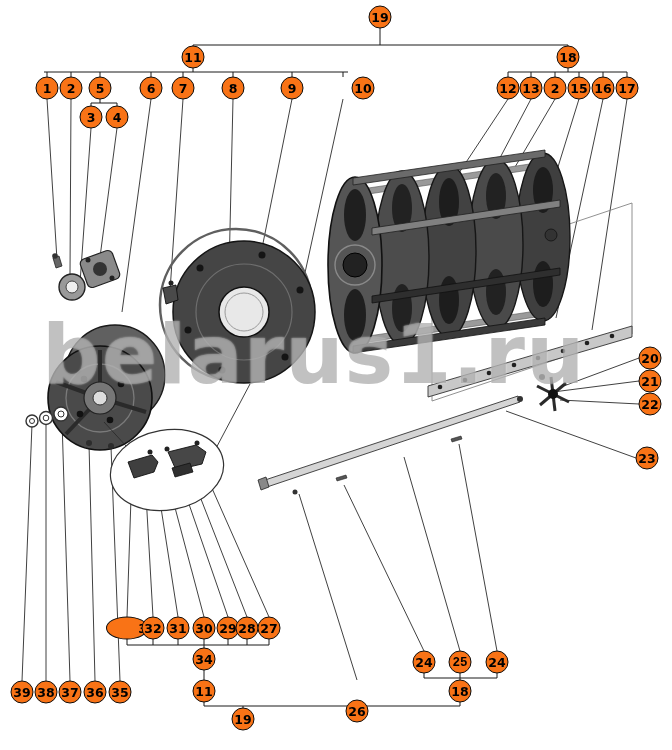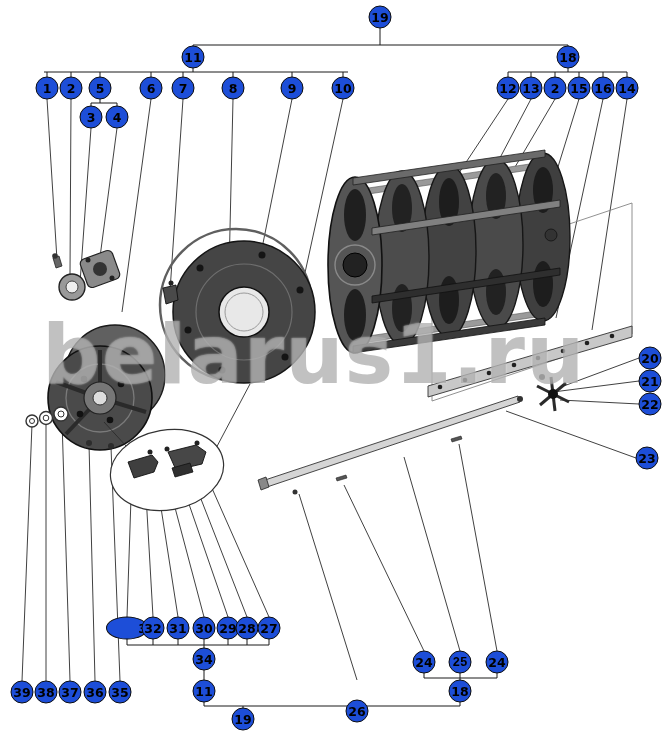--- a/index.html
+++ b/index.html
@@ -16,21 +16,21 @@
     font-size:82px; font-weight:bold; line-height:1;
     letter-spacing:1px; white-space:nowrap;
     color:rgba(148,148,148,0.58);
     text-shadow:0 0 2px rgba(255,255,255,0.55);
     pointer-events:none; user-select:none;
   }
   #callout-layer { position:absolute; left:0; top:0; width:100%; height:100%; z-index:3; }
   .callout {
     position:absolute; width:23px; height:23px;
     border:1.7px solid #0d0d0d; border-radius:50%;
-    background:#1d4ed8; color:#000;
+    background:#f97316; color:#000;
     display:flex; align-items:center; justify-content:center;
     font-size:12.5px; font-weight:bold;
     transform:translate(-50%,-50%);
   }
 </style>
 </head>
 <body>
 
 <div id="stage">
 
@@ -238,27 +238,27 @@
       <div class="callout" style="left: 568px; top: 57px;">18</div>
       <div class="callout" style="left: 47px; top: 88px;">1</div>
       <div class="callout" style="left: 71px; top: 88px;">2</div>
       <div class="callout" style="left: 100px; top: 88px;">5</div>
       <div class="callout" style="left: 91px; top: 117px;">3</div>
       <div class="callout" style="left: 117px; top: 117px;">4</div>
       <div class="callout" style="left: 151px; top: 88px;">6</div>
       <div class="callout" style="left: 183px; top: 88px;">7</div>
       <div class="callout" style="left: 233px; top: 88px;">8</div>
       <div class="callout" style="left: 292px; top: 88px;">9</div>
-      <div class="callout" style="left: 343px; top: 88px;">10</div>
+      <div class="callout" style="left: 363px; top: 88px;">10</div>
       <div class="callout" style="left: 508px; top: 88px;">12</div>
       <div class="callout" style="left: 531px; top: 88px;">13</div>
       <div class="callout" style="left: 555px; top: 88px;">2</div>
       <div class="callout" style="left: 579px; top: 88px;">15</div>
       <div class="callout" style="left: 603px; top: 88px;">16</div>
-      <div class="callout" style="left: 627px; top: 88px;">14</div>
+      <div class="callout" style="left: 627px; top: 88px;">17</div>
       <div class="callout" style="left: 650px; top: 358px;">20</div>
       <div class="callout" style="left: 650px; top: 381px;">21</div>
       <div class="callout" style="left: 650px; top: 404px;">22</div>
       <div class="callout" style="left: 647px; top: 458px;">23</div>
       <div class="callout" style="left: 127px; top: 628px; padding-left: 40px;">33</div>
       <div class="callout" style="left: 153px; top: 628px;">32</div>
       <div class="callout" style="left: 178px; top: 628px;">31</div>
       <div class="callout" style="left: 204px; top: 628px;">30</div>
       <div class="callout" style="left: 228px; top: 628px;">29</div>
       <div class="callout" style="left: 247px; top: 628px;">28</div>

